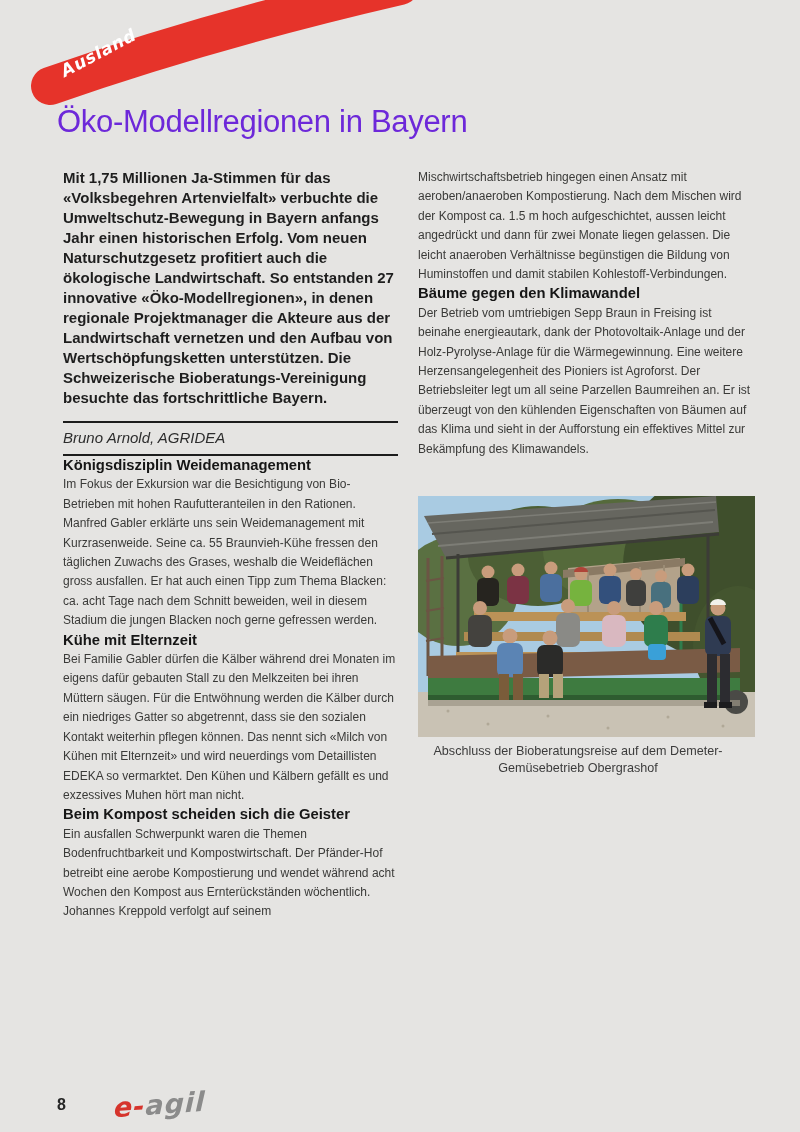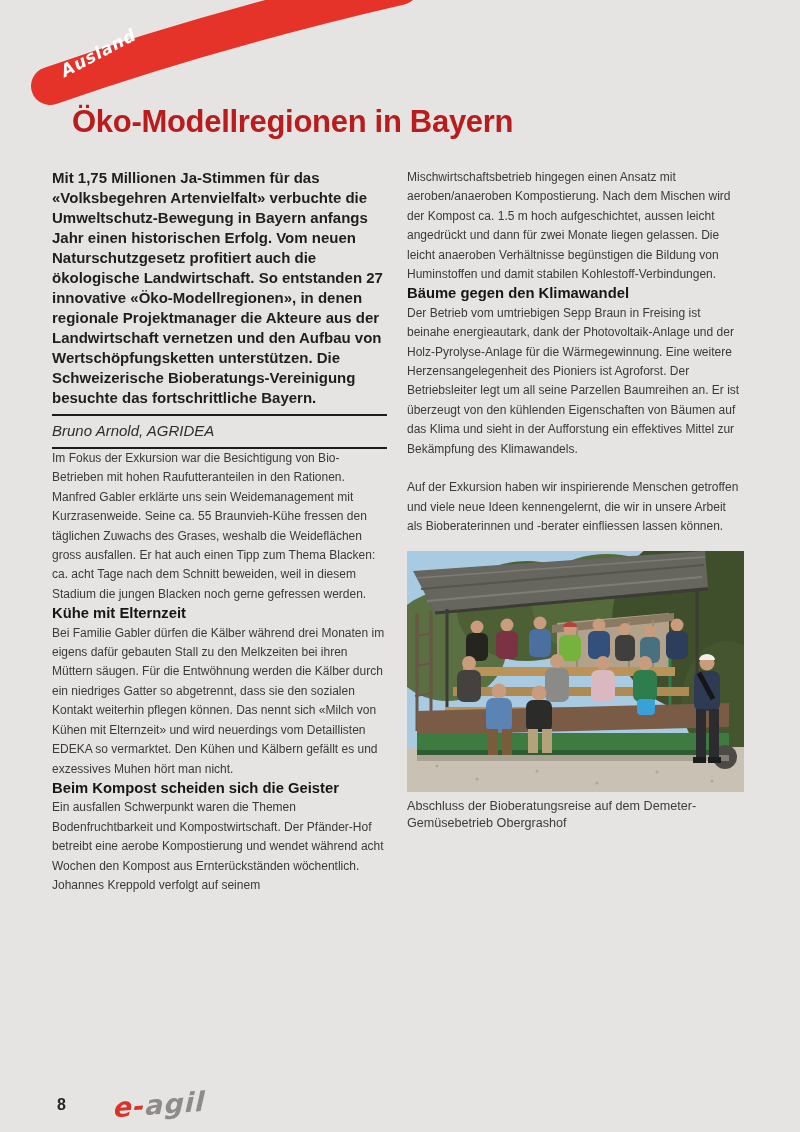--- a/index.html
+++ b/index.html
@@ -27,44 +27,44 @@
     transform-origin: left center;
     color: #ffffff;
     font-size: 17px;
     font-weight: bold;
     font-style: italic;
     letter-spacing: 0.8px;
     font-family: "DejaVu Sans", sans-serif;
   }
   .article-title {
     position: absolute;
-    left: 72px;
+    left: 57px;
     top: 104px;
     font-size: 31px;
-    font-weight: bold;
-    color: #b91c1c;
+    font-weight: normal;
+    color: #6d28d9;
     letter-spacing: -0.3px;
   }
   .columns {
     position: absolute;
-    left: 52px;
+    left: 63px;
     top: 168px;
     width: 690px;
     display: flex;
     gap: 20px;
   }
   .col { width: 335px; }
   .intro {
     font-size: 15px;
     line-height: 20px;
     font-weight: bold;
     color: #1e1e1e;
   }
   .byline-block {
-    margin-top: 6px;
+    margin-top: 13px;
     border-top: 2px solid #1c1c1c;
     border-bottom: 2px solid #1c1c1c;
     padding: 6px 0 8px;
   }
   .byline {
     font-style: italic;
     font-size: 15px;
     color: #2d2d2d;
   }
   .section { }
@@ -74,21 +74,21 @@
     font-weight: bold;
     color: #161616;
   }
   .body-text, .section p {
     font-size: 12px;
     line-height: 19.4px;
     color: #3a3a38;
   }
   .para { margin-top: 19px; }
   .col.right .first-para { margin-top: 0; }
-  figure.photo-figure { margin-top: 15px; width: 339px; }
+  figure.photo-figure { margin-top: 37px; width: 339px; text-align: center; }
   .photo-svg { display: block; width: 337px; height: 241px; }
   figcaption.photo-caption {
     margin-top: 6px;
     font-size: 12.6px;
     line-height: 16.5px;
     color: #3c3c3c;
     max-width: 320px;
   }
   .footer {
     position: absolute;
@@ -130,20 +130,21 @@
   <div class="columns">
 
     <div class="col left">
       <p class="intro">Mit 1,75 Millionen Ja-Stimmen für das «Volksbegehren Artenvielfalt» verbuchte die Umweltschutz-Bewegung in Bayern anfangs Jahr einen historischen Erfolg. Vom neuen Naturschutzgesetz profitiert auch die ökologische Landwirtschaft. So entstanden 27 innovative «Öko-Modellregionen», in denen regionale Projektmanager die Akteure aus der Landwirtschaft vernetzen und den Aufbau von Wertschöpfungsketten unterstützen. Die Schweizerische Bioberatungs-Vereinigung besuchte das fortschrittliche Bayern.</p>
 
       <div class="byline-block">
         <p class="byline">Bruno Arnold, AGRIDEA</p>
       </div>
 
       <div class="section">
+        <h2>Königsdisziplin Weidemanagement</h2>
         <p>Im Fokus der Exkursion war die Besichtigung von Bio-Betrieben mit hohen Raufutteranteilen in den Rationen. Manfred Gabler erklärte uns sein Weidemanagement mit Kurzrasenweide. Seine ca. 55 Braunvieh-Kühe fressen den täglichen Zuwachs des Grases, weshalb die Weideflächen gross ausfallen. Er hat auch einen Tipp zum Thema Blacken: ca. acht Tage nach dem Schnitt beweiden, weil in diesem Stadium die jungen Blacken noch gerne gefressen werden.</p>
       </div>
 
       <div class="section">
         <h2>Kühe mit Elternzeit</h2>
         <p>Bei Familie Gabler dürfen die Kälber während drei Monaten im eigens dafür gebauten Stall zu den Melkzeiten bei ihren Müttern säugen. Für die Entwöhnung werden die Kälber durch ein niedriges Gatter so abgetrennt, dass sie den sozialen Kontakt weiterhin pflegen können. Das nennt sich «Milch von Kühen mit Elternzeit» und wird neuerdings vom Detaillisten EDEKA so vermarktet. Den Kühen und Kälbern gefällt es und exzessives Muhen hört man nicht.</p>
       </div>
 
       <div class="section">
         <h2>Beim Kompost scheiden sich die Geister</h2>
@@ -152,21 +153,20 @@
     </div>
 
     <div class="col right">
       <p class="body-text first-para">Mischwirtschaftsbetrieb hingegen einen Ansatz mit aeroben/anaeroben Kompostierung. Nach dem Mischen wird der Kompost ca. 1.5 m hoch aufgeschichtet, aussen leicht angedrückt und dann für zwei Monate liegen gelassen. Die leicht anaeroben Verhältnisse begünstigen die Bildung von Huminstoffen und damit stabilen Kohlestoff-Verbindungen.</p>
 
       <div class="section">
         <h2>Bäume gegen den Klimawandel</h2>
         <p>Der Betrieb vom umtriebigen Sepp Braun in Freising ist beinahe energieautark, dank der Photovoltaik-Anlage und der Holz-Pyrolyse-Anlage für die Wärmegewinnung. Eine weitere Herzensangelegenheit des Pioniers ist Agroforst. Der Betriebsleiter legt um all seine Parzellen Baumreihen an. Er ist überzeugt von den kühlenden Eigenschaften von Bäumen auf das Klima und sieht in der Aufforstung ein effektives Mittel zur Bekämpfung des Klimawandels.</p>
       </div>
 
-      <p class="body-text para">Auf der Exkursion haben wir inspirierende Menschen getroffen und viele neue Ideen kennengelernt, die wir in unsere Arbeit als Bioberaterinnen und -berater einfliessen lassen können.</p>
 
       <figure class="photo-figure">
 
         <svg class="photo-svg" viewBox="0 0 337 241" aria-hidden="true">
 
           <rect x="0" y="0" width="337" height="200" fill="#a9cbe2"></rect>
 
           <ellipse cx="40" cy="95" rx="60" ry="55" fill="#5a7042"></ellipse>
           <ellipse cx="120" cy="60" rx="70" ry="50" fill="#4c5f35"></ellipse>
           <ellipse cx="200" cy="55" rx="75" ry="52" fill="#556a3b"></ellipse>

